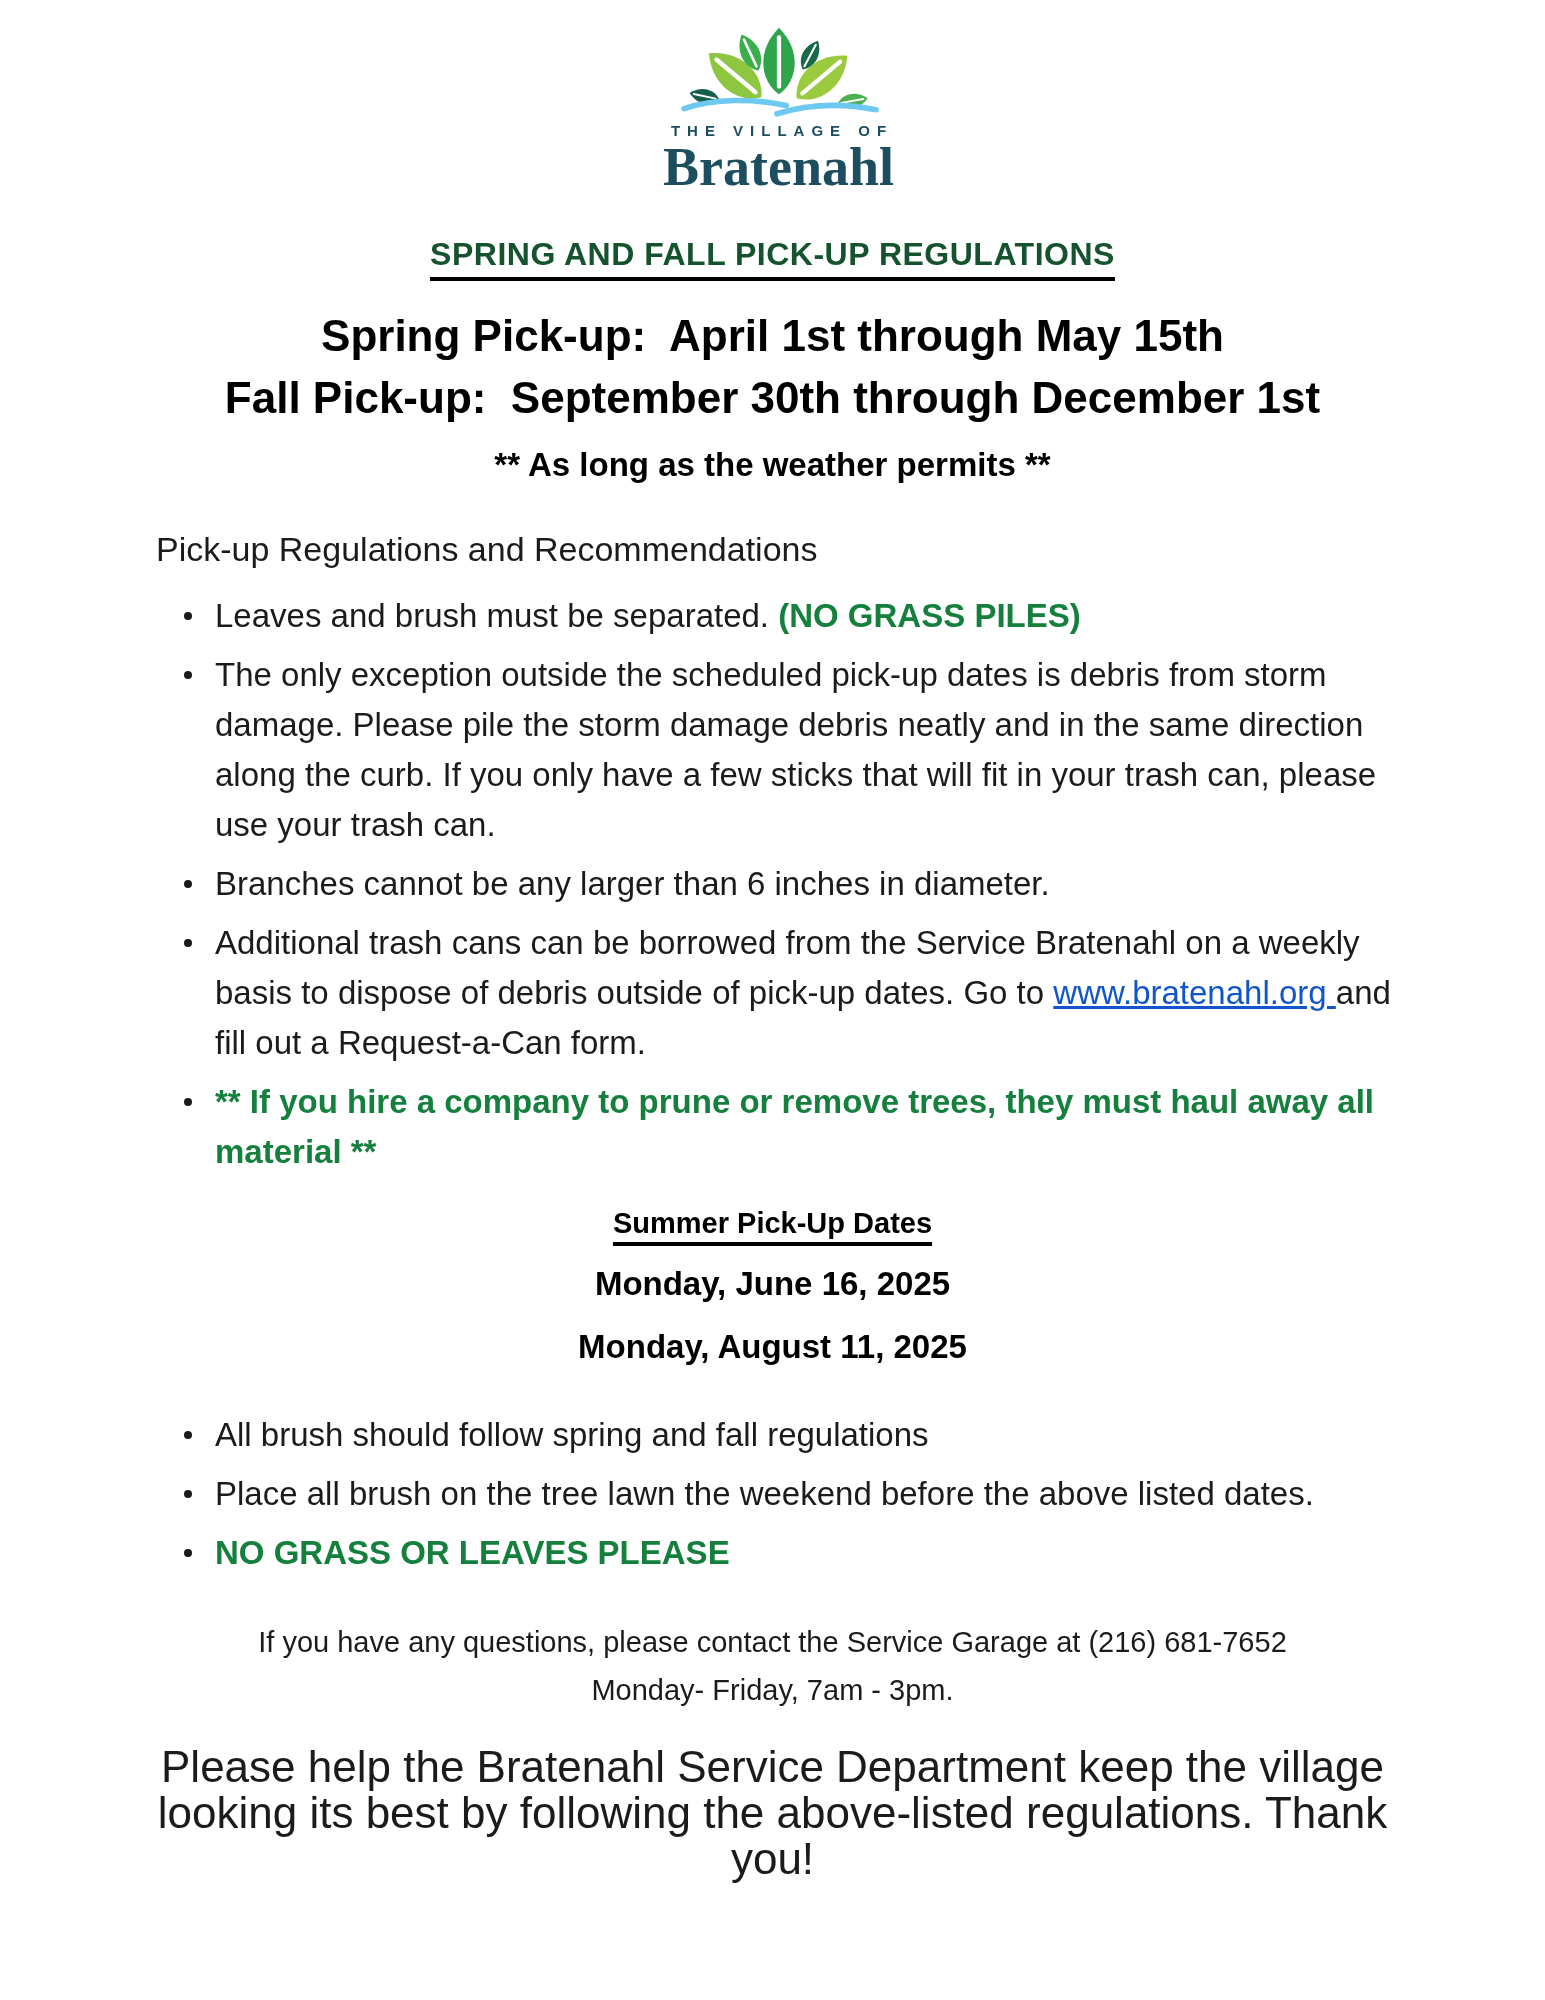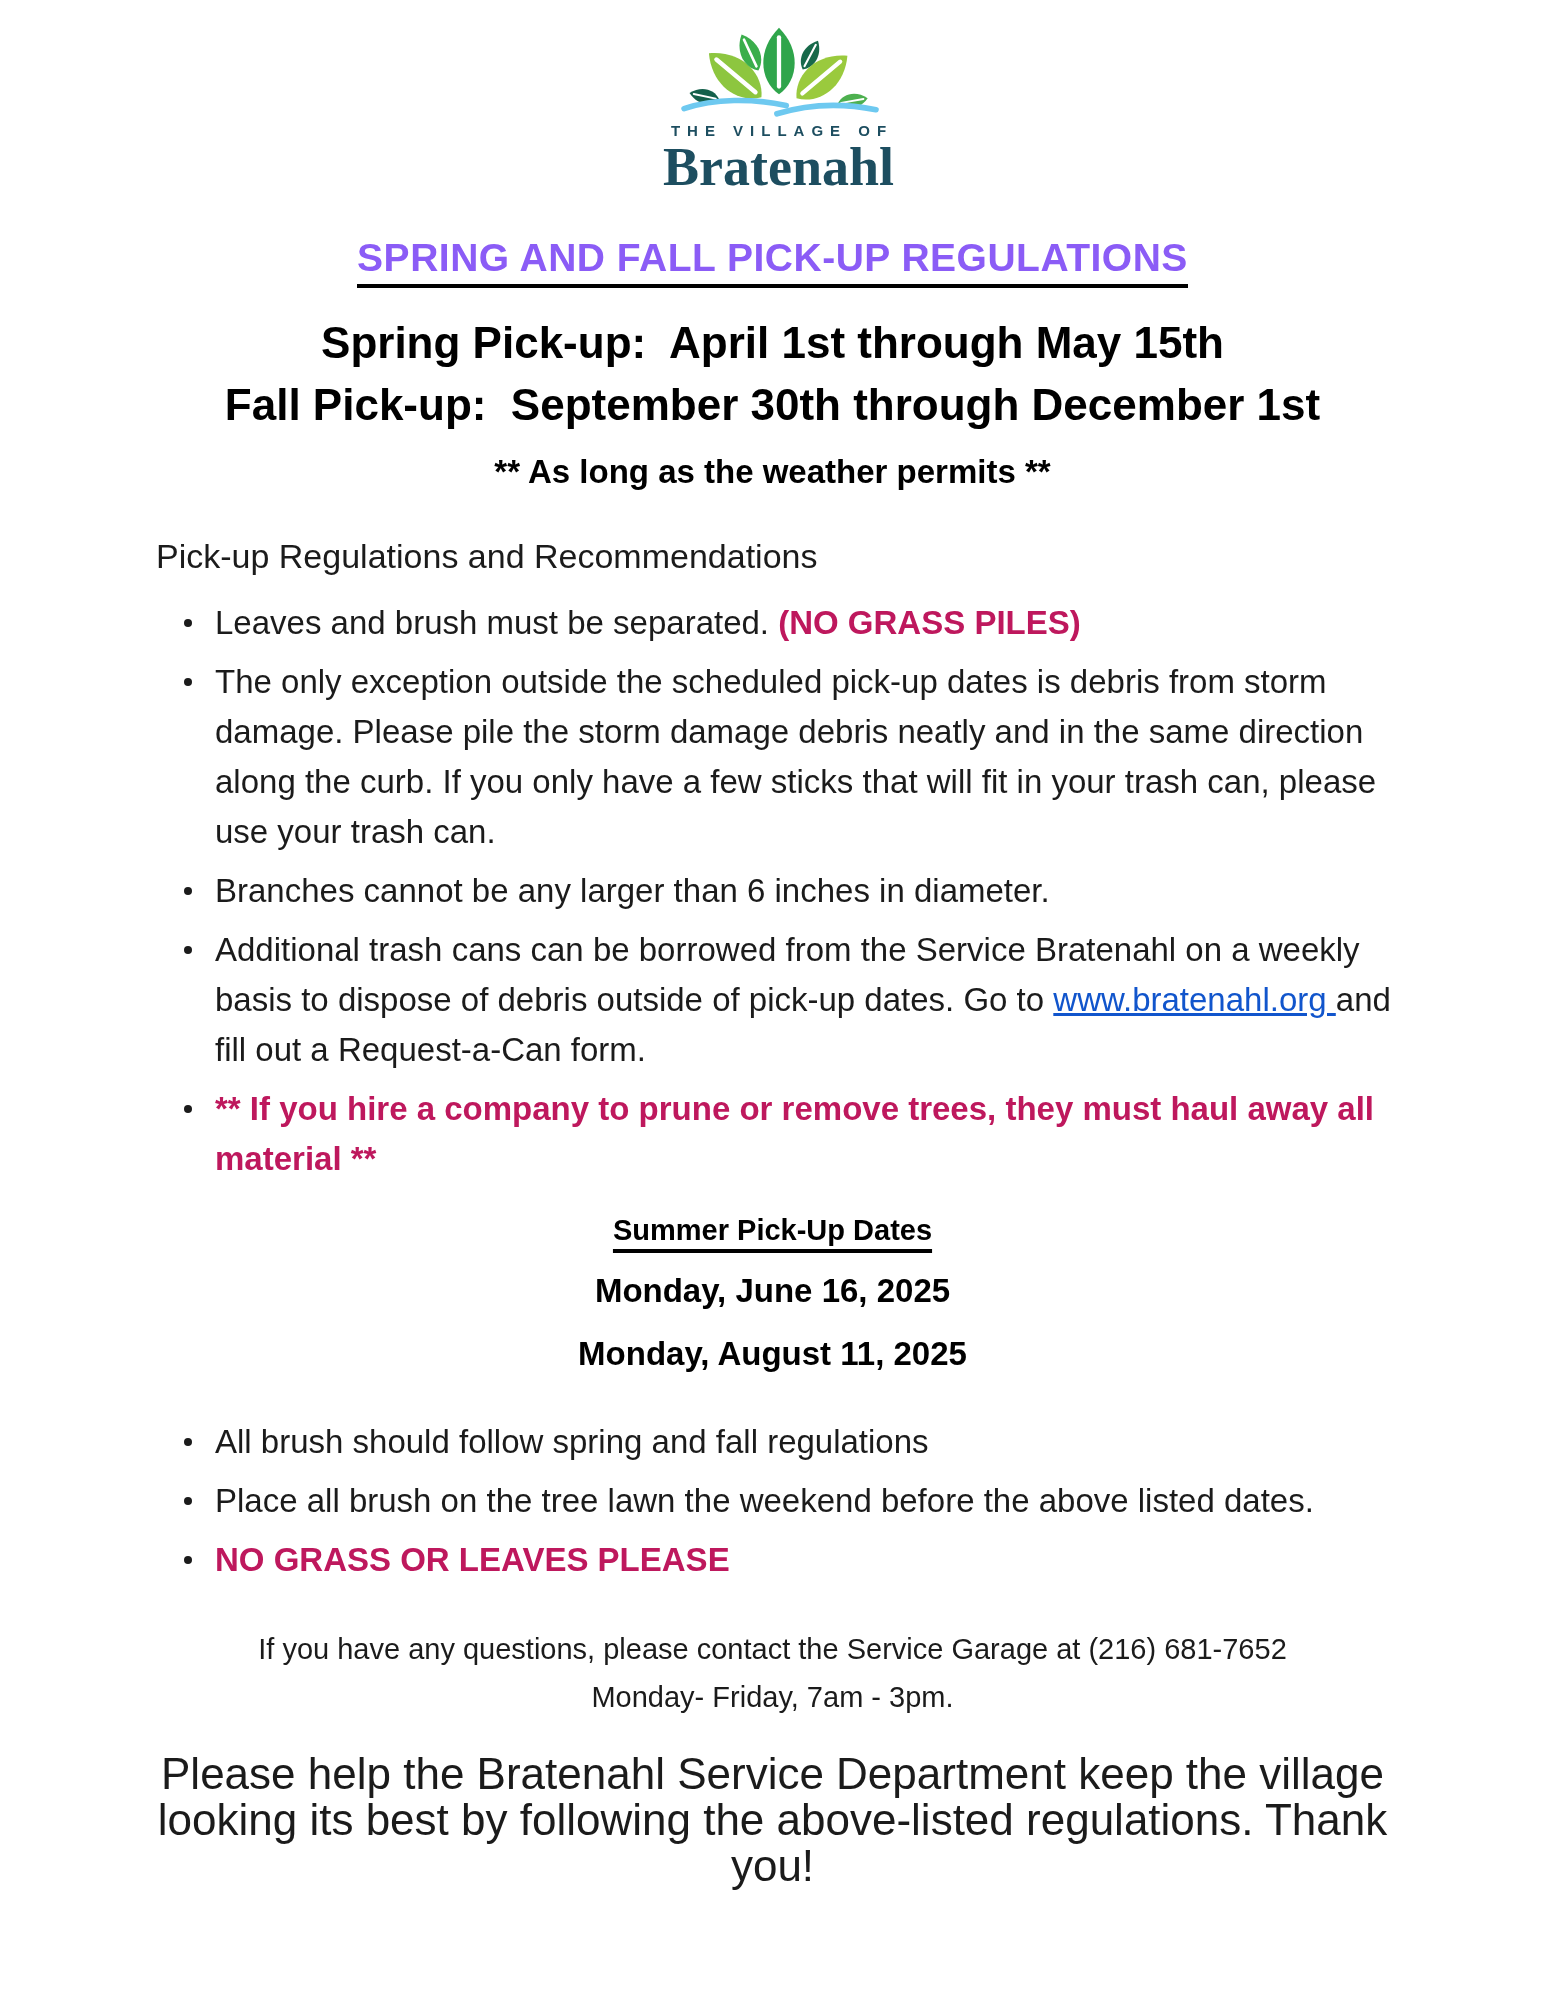--- a/index.html
+++ b/index.html
@@ -7,36 +7,36 @@
   body { font-family:"Liberation Sans", sans-serif; color:#1b1b1b; }
   .page { width:1545px; height:2000px; margin:0 auto; padding-top:22px; overflow:hidden; background:#ffffff; }
 
   
   .logo { text-align:center;margin-left:12px; }
   .logo svg { display:block; margin:0 auto; }
   .logo-tagline { margin-top:2px; font-size:15px; font-weight:700; letter-spacing:7px; color:#1d4e60; text-indent:7px; }
   .logo-name { font-family:"Liberation Serif", serif; font-weight:700; font-size:54px; line-height:1.05; color:#1d4e60; }
 
   
-  h1 { text-align:center; margin-top:40px; font-size:39px; font-weight:700; color:#8b5cf6; letter-spacing:.5px; }
+  h1 { text-align:center; margin-top:40px; font-size:32px; font-weight:700; color:#14532d; letter-spacing:.5px; }
   h1 .u { border-bottom:4px solid #000; padding-bottom:5px; }
   h2 { text-align:center; margin-top:30px; font-size:29px; font-weight:700; color:#000; }
   h2 .u { text-decoration:underline; text-decoration-thickness:4px; text-underline-offset:9px; }
 
   
   .sched { text-align:center; font-size:44px; font-weight:700; color:#000; line-height:1.42; white-space:pre-wrap; }
   .sched.first { margin-top:32px; }
   .weather { text-align:center; font-size:33px; font-weight:700; color:#000; margin-top:16px; white-space:pre-wrap; }
 
   
   .intro { font-size:34px; margin:46px 0 0 156px; color:#1b1b1b; }
   ul.blist { list-style:none; margin-top:22px; padding:0 150px 0 215px; }
   ul.blist li { position:relative; font-size:33px; line-height:50px; margin-bottom:9px; color:#1b1b1b; }
   ul.blist li::before { content:""; position:absolute; left:-31px; top:21px; width:8px; height:8px; border-radius:50%; background:#1b1b1b; }
-  .b { font-weight:700; color:#be185d; }
+  .b { font-weight:700; color:#15803d; }
   .link { color:#1155cc; text-decoration:underline; white-space:pre-wrap; }
 
   .date { text-align:center; font-size:33px; font-weight:700; color:#000; margin-top:25px; }
   ul.blist.summer { margin-top:44px; }
 
   
   .footer-line { text-align:center; font-size:29px; line-height:48px; color:#1b1b1b; }
   .footer-line.first { margin-top:40px; }
   .closing { text-align:center; font-size:44px; line-height:46px; color:#1b1b1b; margin:30px auto 0; max-width:1300px; }
 </style>

